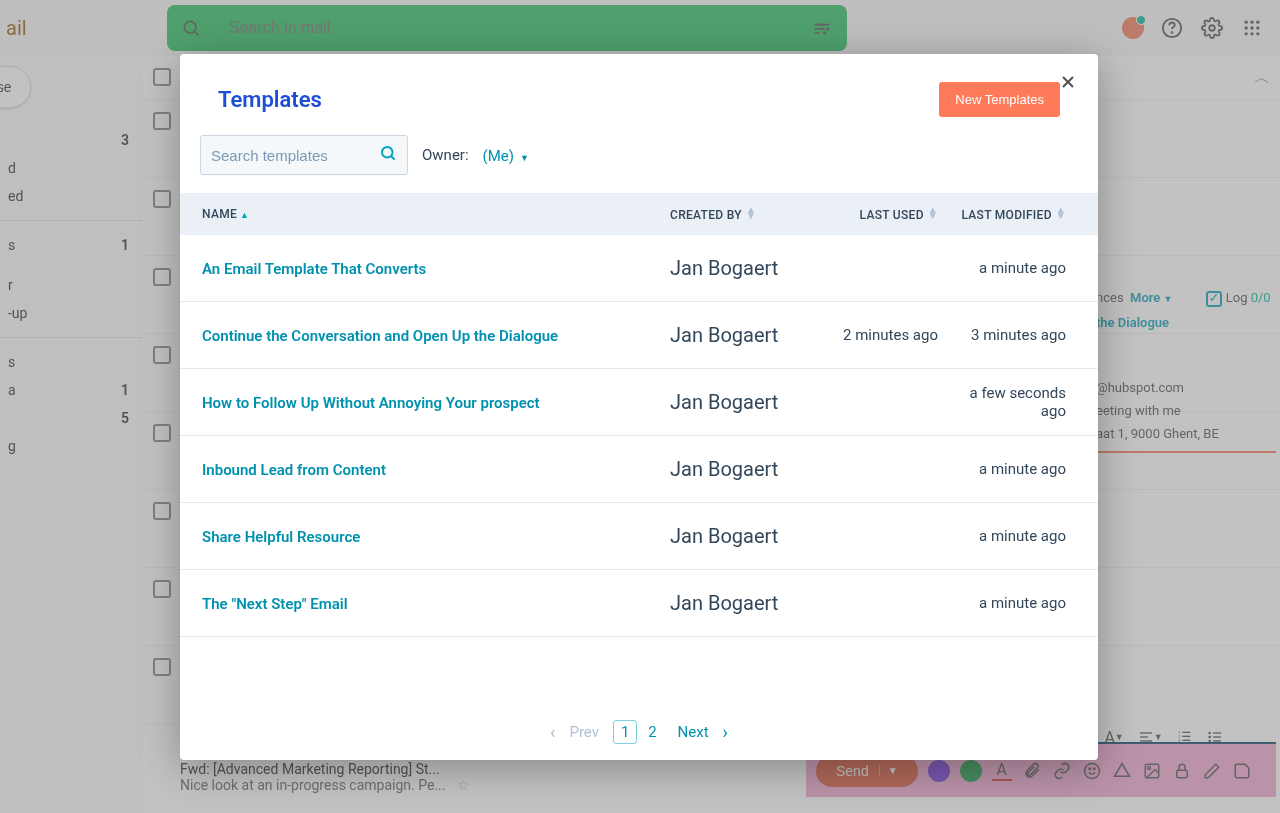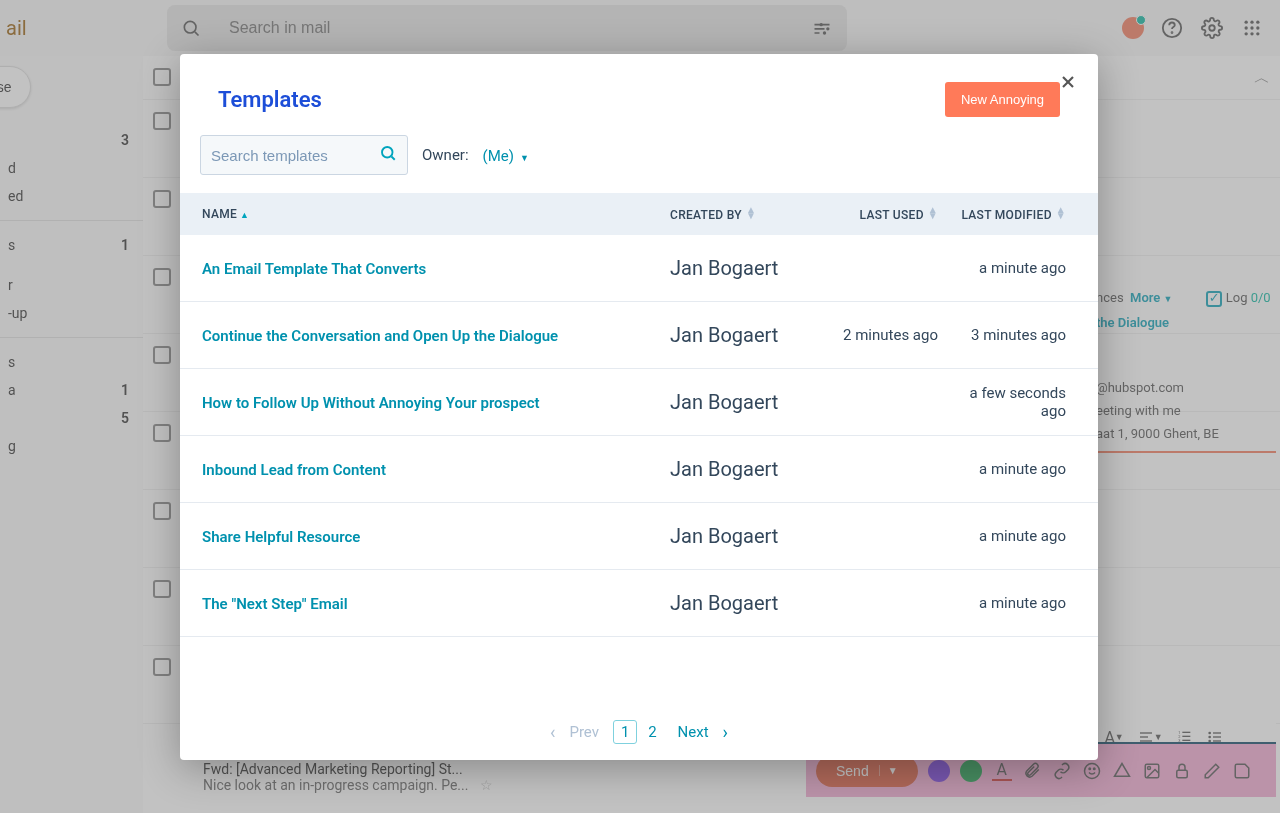--- a/index.html
+++ b/index.html
@@ -3,37 +3,37 @@
 <meta charset="utf-8">
 <style>
 * { box-sizing: border-box; margin: 0; padding: 0; }
 body { font-family: -apple-system, BlinkMacSystemFont, "Segoe UI", Roboto, Helvetica, Arial, sans-serif; background: #f5f5f5; overflow: hidden; width: 1280px; height: 813px; position: relative; }
 
 
 .bg-container { position: absolute; inset: 0; filter: grayscale(0.1); }
 .bg-overlay { position: absolute; inset: 0; background: rgba(120,120,120,0.45); z-index: 5; }
 
 .topbar { height: 56px; display: flex; align-items: center; padding: 0 16px; background: #f8f8f8; }
-.search-box { display: flex; align-items: center; background: #e5e5e5; border-radius: 8px; height: 46px; width: 680px; margin-left: 140px; padding: 0 14px; gap: 28px; }
+.search-box { display: flex; align-items: center; background: #22c55e; border-radius: 8px; height: 46px; width: 680px; margin-left: 140px; padding: 0 14px; gap: 28px; }
 .search-box input { border: none; background: transparent; font-size: 16px; color: #555; width: 100%; outline: none; }
 .topbar-right { margin-left: auto; display: flex; align-items: center; gap: 16px; }
 .topbar-icon { width: 24px; height: 24px; display: flex; align-items: center; justify-content: center; color: #555; }
 .hub-badge { width: 22px; height: 22px; border-radius: 50%; background: #ff7a59; position: relative; }
 .hub-badge::after { content:''; position:absolute; top:-2px; right:-2px; width:8px; height:8px; border-radius:50%; background:#00bda5; border:1px solid #fff; }
 
 .sidebar { position: absolute; left: 0; top: 56px; width: 143px; height: calc(100% - 56px); background: #fafafa; padding: 10px 0; }
 .compose-btn { background: #fff; border: 1px solid #ddd; border-radius: 24px; padding: 12px 18px; margin-left: -30px; box-shadow: 0 1px 3px rgba(0,0,0,0.15); font-size: 14px; color: #333; }
 .side-row { display: flex; justify-content: space-between; padding: 6px 14px 6px 8px; font-size: 14px; color: #333; }
 .side-badge { font-weight: 600; }
 .side-sep { height: 1px; background: #e0e0e0; margin: 10px 0; }
 
 .mail-list { position: absolute; left: 143px; top: 56px; right: 0; bottom: 0; background: #fff; }
 .mail-row { height: 78px; border-bottom: 1px solid #eee; display: flex; align-items: flex-start; padding: 12px 10px; gap: 12px; }
 .checkbox { width: 18px; height: 18px; border: 2px solid #888; border-radius: 3px; background: #fff; }
-.mail-preview { position: absolute; bottom: 20px; left: 203px; font-size: 14px; color: #333; }
+.mail-preview { position: absolute; bottom: 20px; left: 180px; font-size: 14px; color: #333; }
 
 .compose-panel { position: absolute; right: 4px; bottom: 16px; width: 470px; height: 55px; background: #f9a8d4; border-top: 2px solid #0c4a6e; display: flex; align-items: center; padding: 0 10px; gap: 10px; }
 .send-btn { background: #e8593b; color: #fff; border: none; border-radius: 18px; padding: 8px 20px; font-size: 14px; display:flex; align-items:center; gap:10px; }
 .send-btn .caret { border-left: 1px solid rgba(255,255,255,0.4); padding-left: 8px; font-size: 10px; }
 .compose-toolbar { display: flex; gap: 10px; align-items:center; }
 .ct-icon { width:20px; height:20px; display:flex; align-items:center; justify-content:center; color:#555; }
 .ct-circle-purple { width:22px; height:22px; border-radius:50%; background:#7c3aed; }
 .ct-circle-green { width:22px; height:22px; border-radius:50%; background:#16a34a; }
 
 .right-peek { position: absolute; right: 4px; top: 290px; font-size: 13px; color: #555; text-align: left; }
@@ -339,21 +339,21 @@
   <button class="modal-close">
     <svg width="20" height="20" viewBox="0 0 24 24" fill="none" stroke="#555" stroke-width="2.5">
         <line x1="18" y1="6" x2="6" y2="18"></line>
         <line x1="6" y1="6" x2="18" y2="18"></line>
       </svg>
   </button>
   <div class="modal-header">
     <div>
       <h2 class="modal-title">Templates</h2>
     </div>
-    <button class="new-template-btn">New Annoying</button>
+    <button class="new-template-btn">New Templates</button>
   </div>
   <div class="modal-controls">
     <div class="search-templates">
       <input placeholder="Search templates" style="">
       <span class="sicon">
         <svg width="18" height="18" viewBox="0 0 24 24" fill="none" stroke="#00a4bd" stroke-width="2.5">
             <circle cx="11" cy="11" r="7"></circle>
             <line x1="21" y1="21" x2="16.65" y2="16.65"></line>
           </svg>
       </span>

